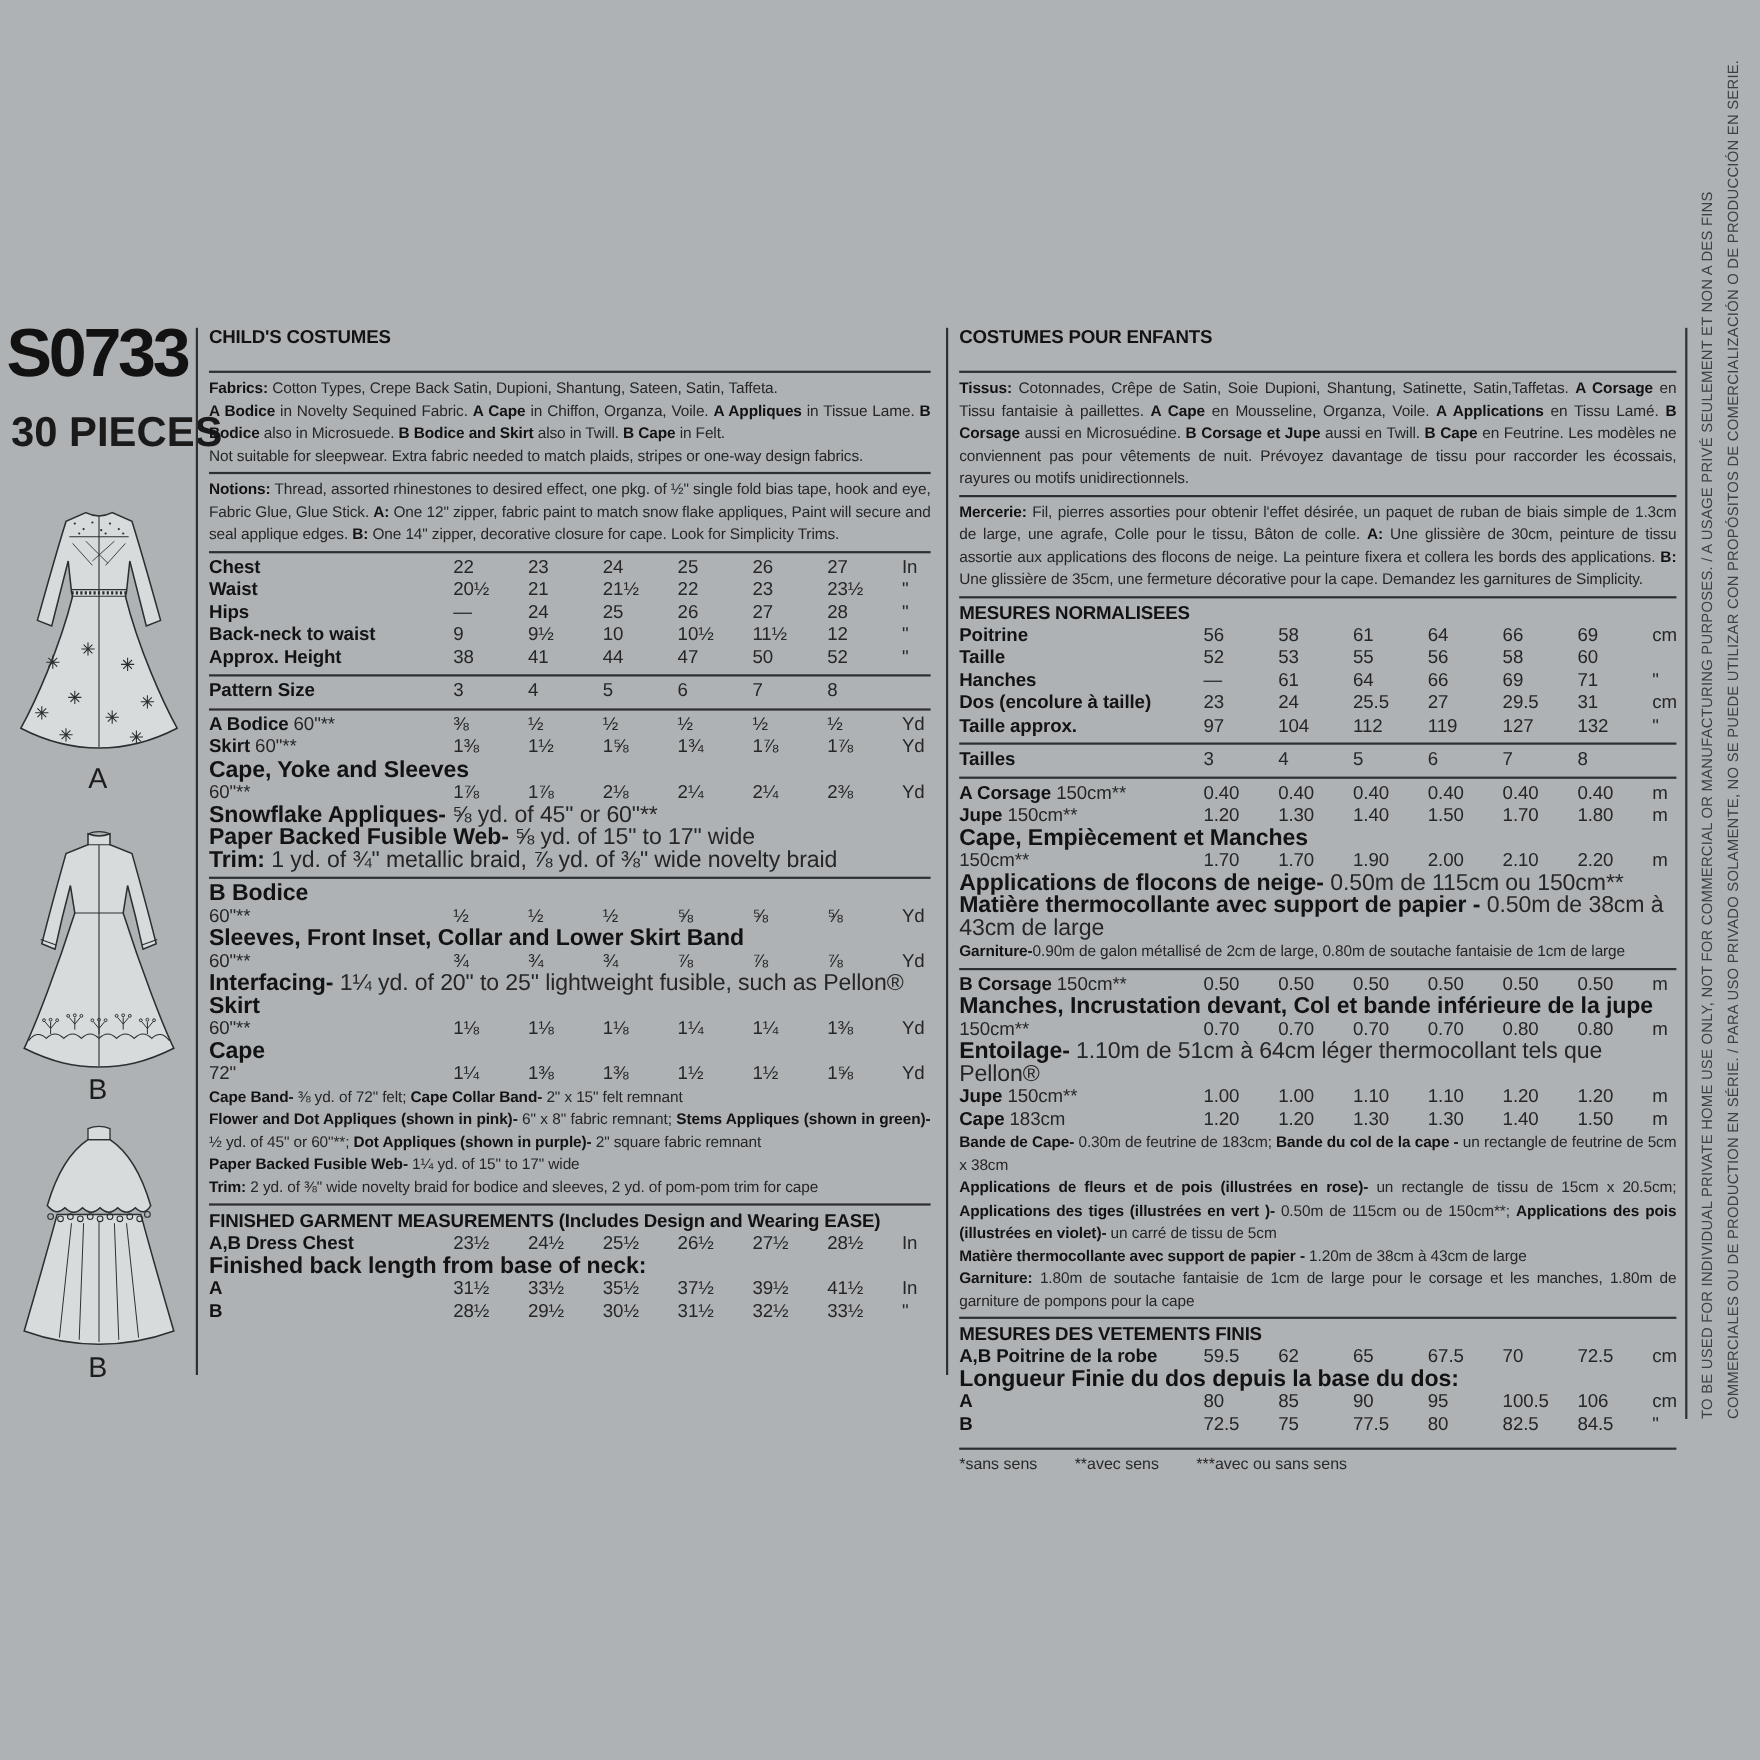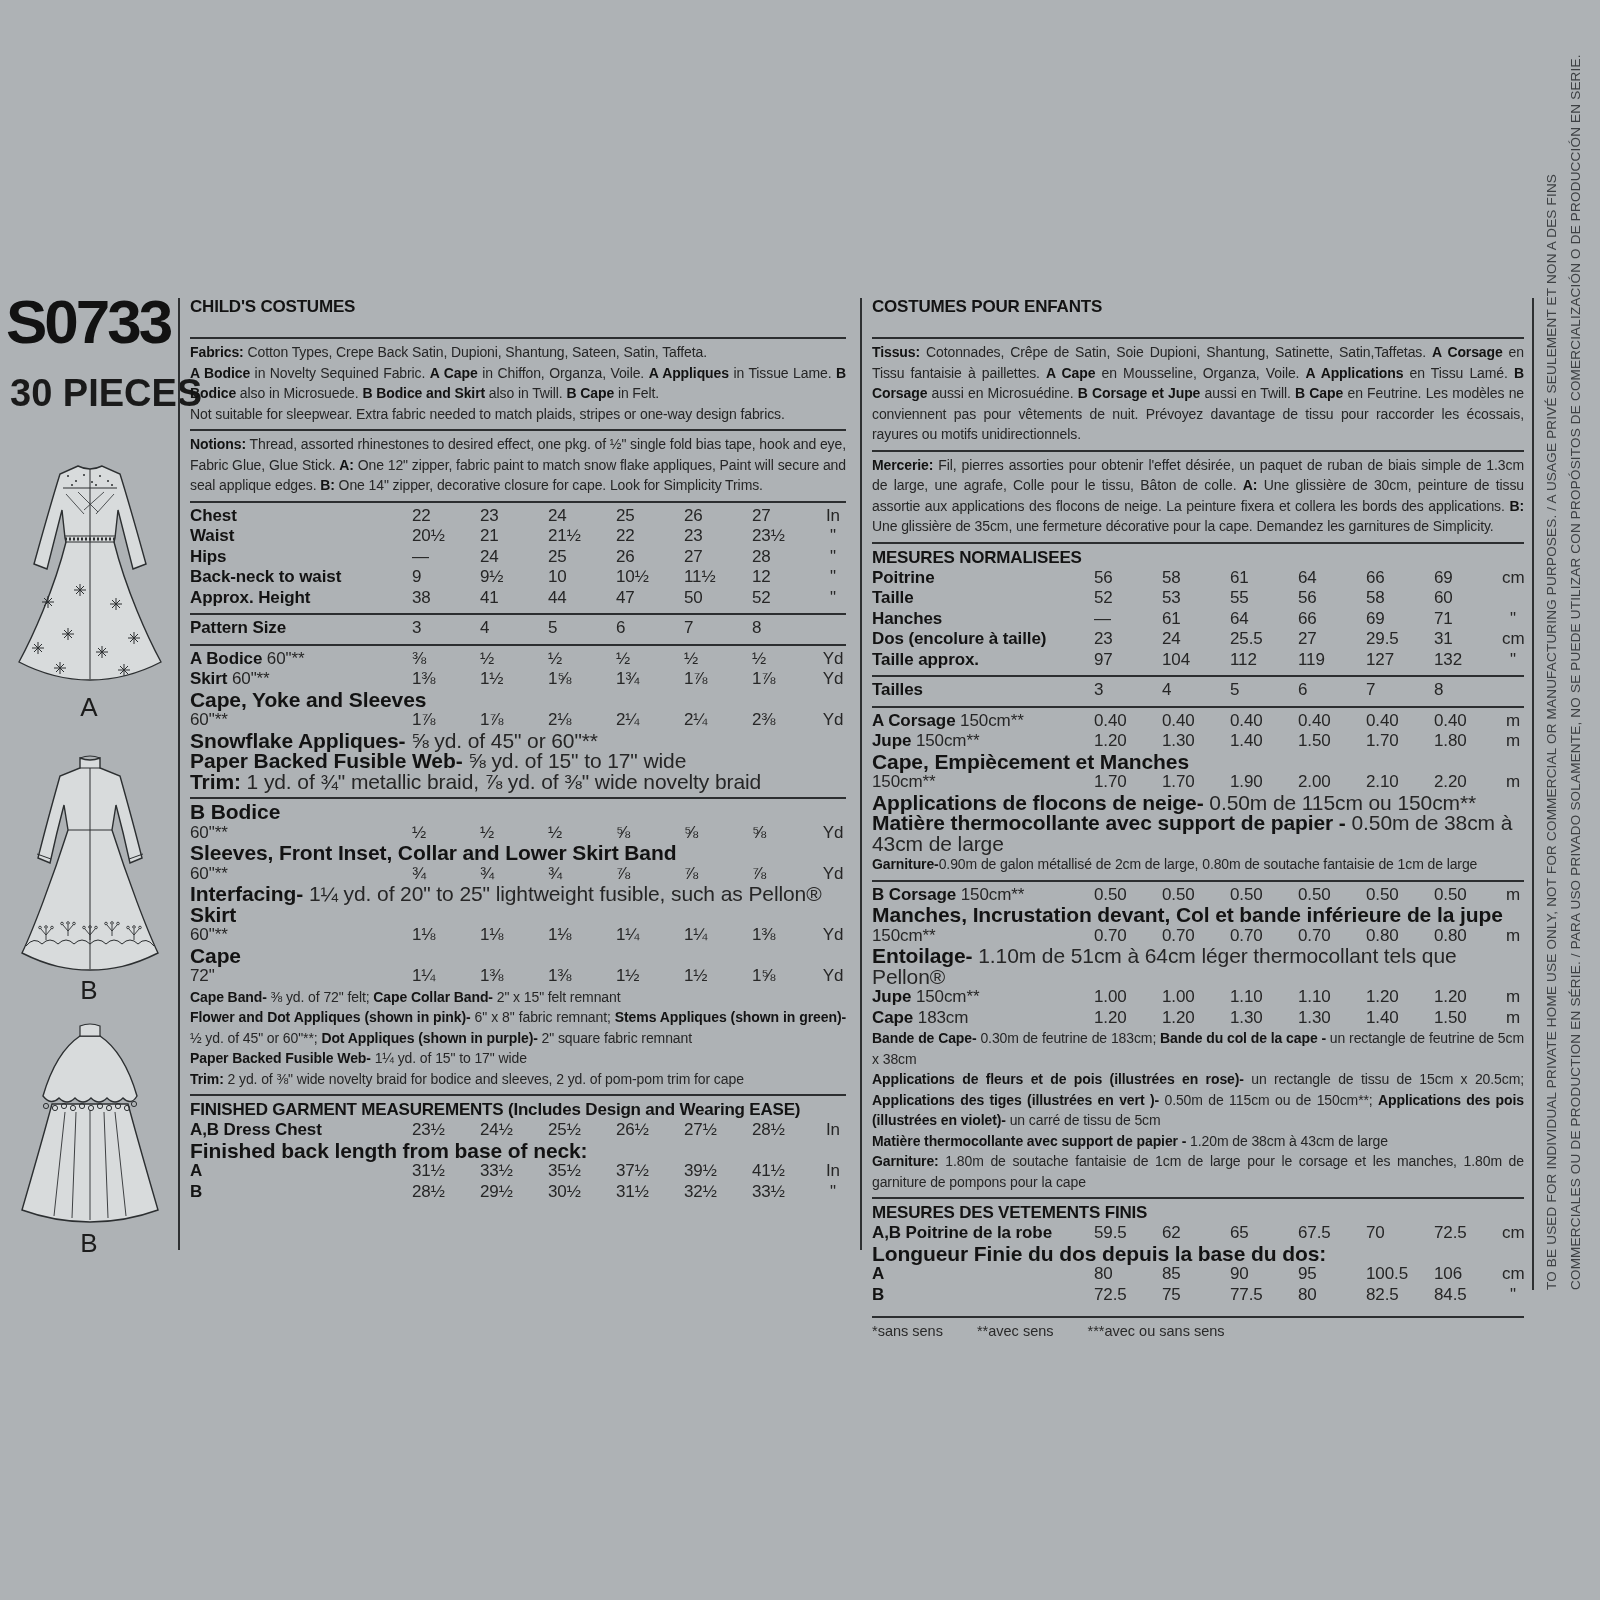--- a/index.html
+++ b/index.html
@@ -24,21 +24,21 @@
   .section{border-top:2px solid #2c2e30;padding:3px 0 5px;}
   .col .section:first-child{border-top:none;padding-top:0;padding-bottom:20px;}
   .hline{font-weight:700;font-size:17px;line-height:21px;color:#141414;letter-spacing:-0.2px;}
   .para{font-size:14px;line-height:20.5px;text-align:justify;letter-spacing:-0.1px;}
   .tline{font-size:21px;line-height:20.5px;letter-spacing:-0.1px;}
   .b{font-weight:700;color:#131313;}
   .mrow{display:grid;grid-template-columns:222px repeat(6,68px) 1fr;
         font-size:17px;line-height:20.5px;letter-spacing:-0.1px;}
   .mlabel{white-space:nowrap;}
   .mval{text-align:left;}
-  .munit{text-align:center;}
+  .munit{text-align:left;}
   .footnote{border-top:2px solid #2c2e30;margin-top:6px;padding-top:5px;
             font-size:14.5px;color:#2a2a2a;}
   .fn-item{margin-right:34px;}
   
   #vertical-notice{position:absolute;left:1540px;top:1290px;width:1104px;
                    transform:rotate(-90deg);transform-origin:0 0;
                    font-size:13.5px;line-height:24px;color:#3d4043;letter-spacing:0.2px;
                    white-space:nowrap;}
   svg{display:block;}
 </style>

